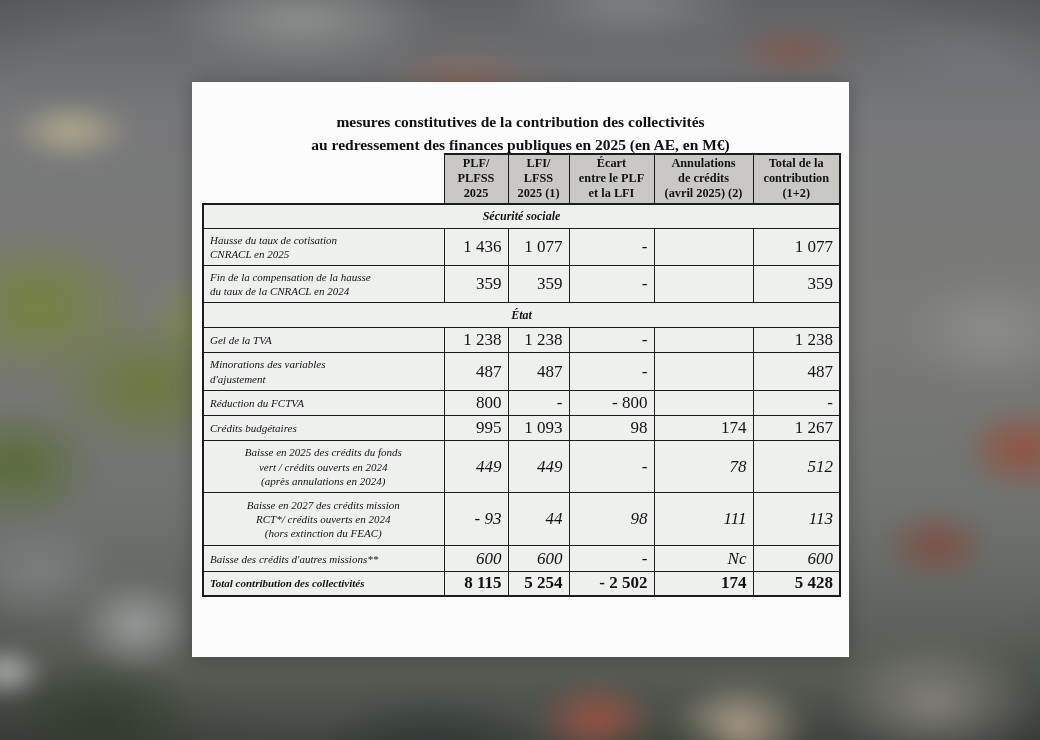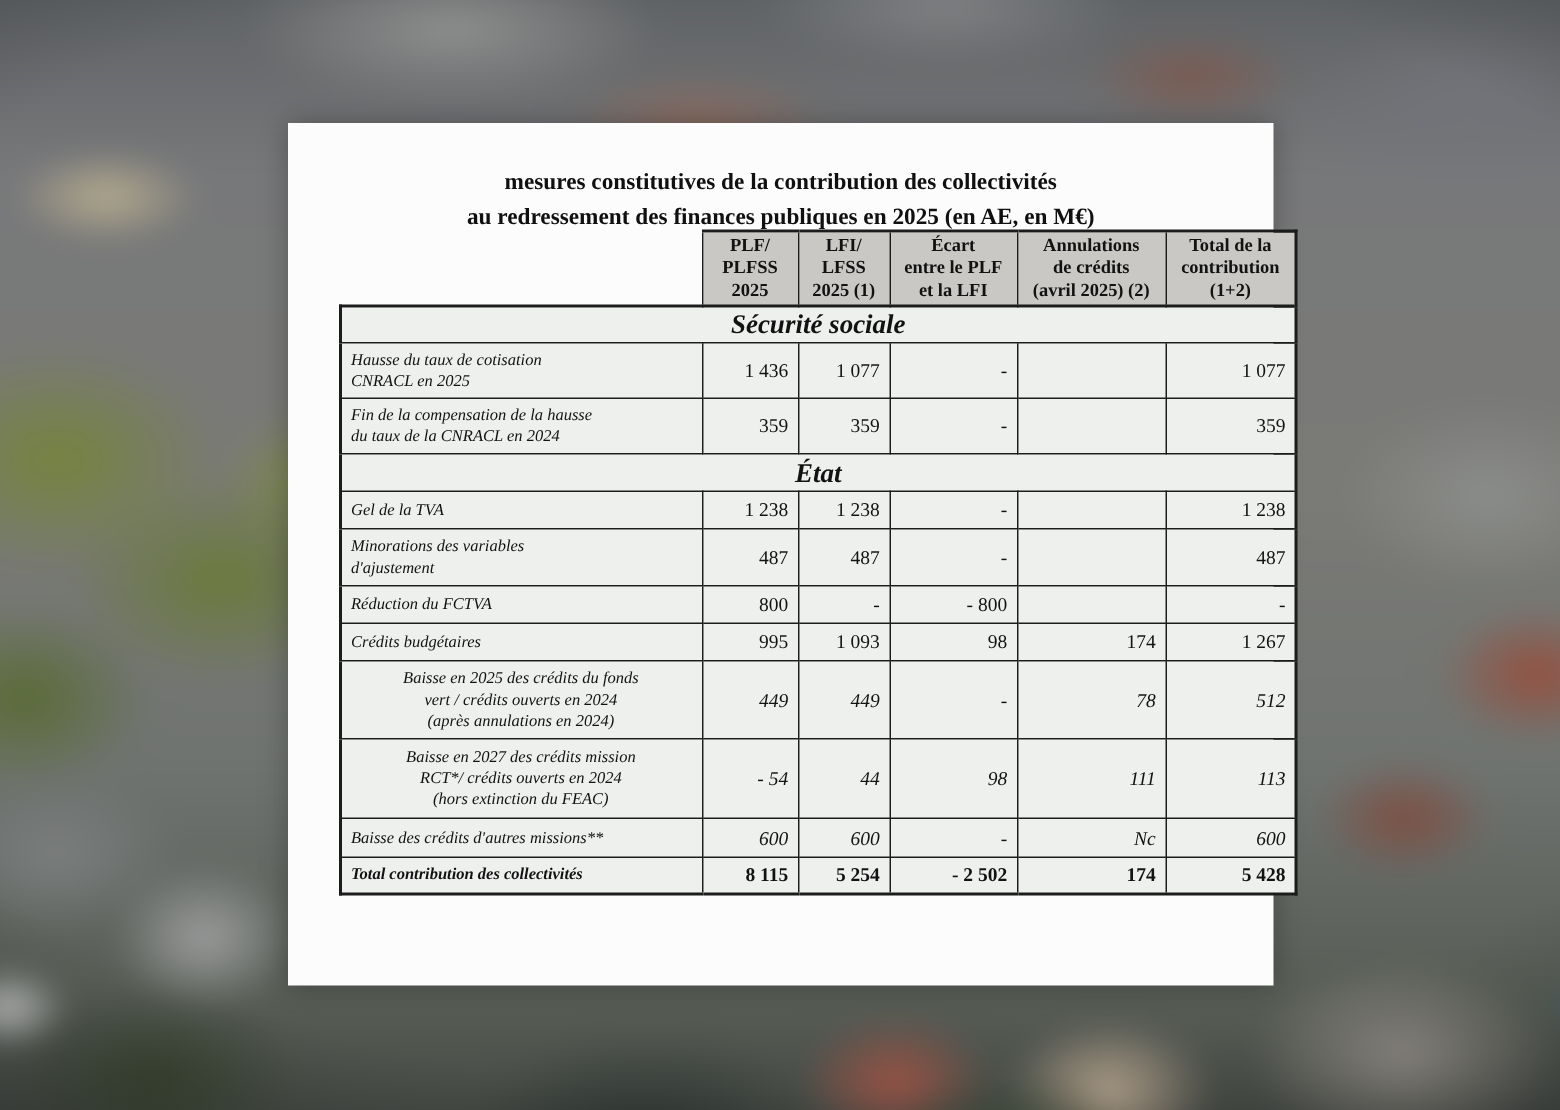--- a/index.html
+++ b/index.html
@@ -37,31 +37,31 @@
   .vignette{position:absolute;inset:0;
     background:radial-gradient(120% 95% at 50% 46%, rgba(0,0,0,0) 55%, rgba(8,9,11,0.45) 88%, rgba(5,6,8,0.62) 100%);}
 
   
   .panel{position:absolute;left:192px;top:82px;width:657px;height:575px;
          background:#fbfcfb;box-shadow:0 0 18px rgba(0,0,0,0.28);}
   .title{position:absolute;top:12px;left:0;width:100%;text-align:center;
          font-weight:bold;font-size:15.5px;line-height:1.5;color:#101010;margin-top:16px;}
 
   
-  table.tbl{position:absolute;left:10px;top:71px;width:637px;border-collapse:collapse;table-layout:fixed;margin-left:24px;}
+  table.tbl{position:absolute;left:10px;top:71px;width:637px;border-collapse:collapse;table-layout:fixed;}
   .tbl td,.tbl th{border:1.5px solid #1c1c1c;background:#eef0ee;overflow:hidden;}
   .tbl .blank{border:none;background:transparent;}
   .tbl .hc{background:#c9c8c5;font-weight:bold;font-size:12.3px;text-align:center;
            vertical-align:middle;white-space:pre-line;line-height:1.24;padding:1px 1px;
            border-top-width:2px;}
   .tbl .lbl{font-style:italic;font-size:11px;text-align:left;vertical-align:middle;
             white-space:pre-line;line-height:1.3;padding:1px 4px 1px 6px;border-left-width:2px;}
-  .tbl .num{font-size:13px;text-align:right;vertical-align:middle;padding:1px 6px 1px 2px;}
+  .tbl .num{font-size:17px;text-align:right;vertical-align:middle;padding:1px 6px 1px 2px;}
   .tbl .last{border-right-width:2px;}
-  .tbl .secc{font-weight:bold;font-style:italic;font-size:18px;text-align:center;
+  .tbl .secc{font-weight:bold;font-style:italic;font-size:12px;text-align:center;
              vertical-align:middle;padding:1px 21px;border-left-width:2px;border-right-width:2px;}
   .tbl .topedge{border-top-width:2px;}
   .tbl tr.sub .lbl{text-align:center;padding:1px 5px 1px 4px;}
   .tbl tr.numit .num{font-style:italic;}
   .tbl tr.total td{font-weight:bold;}
   .tbl tr.lastrow td{border-bottom-width:2px;}
   tr.h24{height:24px}tr.h25{height:25px}tr.h26{height:26px}tr.h27{height:27px}
   tr.h37{height:37px}tr.h38{height:38px}tr.h49{height:49px}tr.h52{height:52px}tr.h53{height:53px}
 </style>
 </head>
@@ -180,21 +180,21 @@
         <td class="num">449</td>
         <td class="num">-</td>
         <td class="num">78</td>
         <td class="num last">512</td>
       </tr>
 
       <tr class="h53 sub numit">
         <td class="lbl">Baisse en 2027 des crédits mission
 RCT*/ crédits ouverts en 2024
 (hors extinction du FEAC)</td>
-        <td class="num">- 54</td>
+        <td class="num">- 93</td>
         <td class="num">44</td>
         <td class="num">98</td>
         <td class="num">111</td>
         <td class="num last">113</td>
       </tr>
 
       <tr class="h26 numit">
         <td class="lbl">Baisse des crédits d'autres missions**</td>
         <td class="num">600</td>
         <td class="num">600</td>

